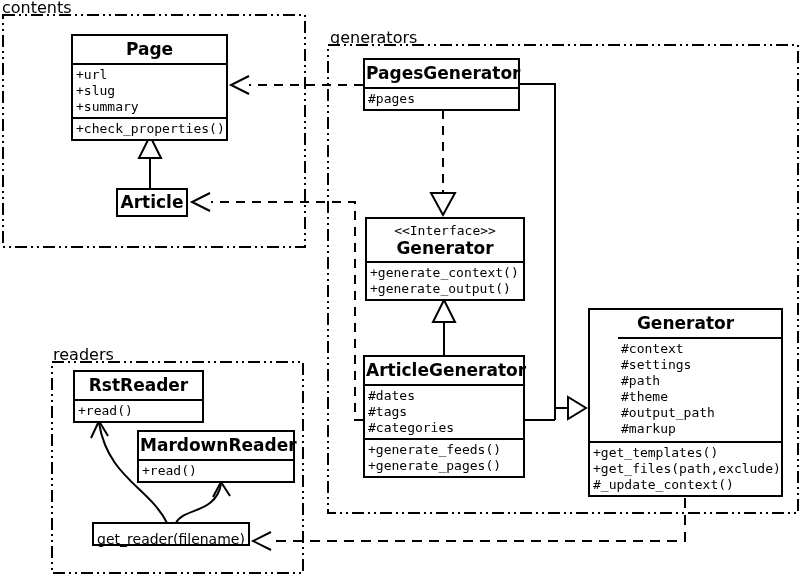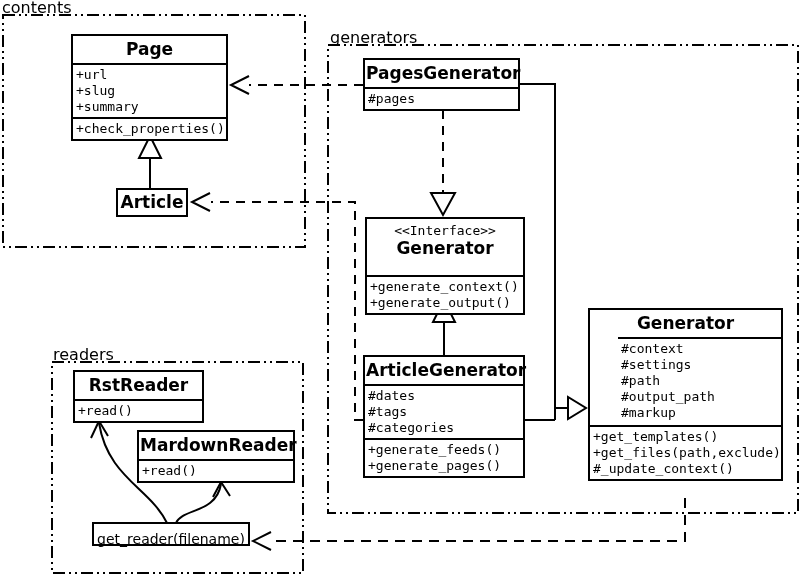--- a/index.html
+++ b/index.html
@@ -95,21 +95,21 @@
   </div>
 
   <div class="uml-class" style="left:363px;top:58px;width:157px;">
     <div class="uml-title">PagesGenerator</div>
     <div class="uml-section">
         <div class="uml-member">#pages</div>
       </div>
   </div>
 
   <div class="uml-class" style="left:365px;top:217px;width:160px;">
-    <div class="uml-title" style="padding:4px 0 16px 0;">
+    <div class="uml-title" style="padding:4px 0 2px 0;">
       <div class="uml-stereo">&lt;&lt;Interface&gt;&gt;</div>
       <div>Generator</div>
     </div>
     <div class="uml-section">
         <div class="uml-member">+generate_context()</div>
         <div class="uml-member">+generate_output()</div>
       </div>
   </div>
 
   <div class="uml-class" style="left:363px;top:355px;width:162px;">
@@ -124,20 +124,21 @@
         <div class="uml-member">+generate_pages()</div>
       </div>
   </div>
 
   <div class="uml-class" style="left:588px;top:308px;width:195px;">
     <div class="uml-title">Generator</div>
     <div class="uml-section" style="padding-bottom:4px;margin-left:28px;">
         <div class="uml-member">#context</div>
         <div class="uml-member">#settings</div>
         <div class="uml-member">#path</div>
+        <div class="uml-member">#theme</div>
         <div class="uml-member">#output_path</div>
         <div class="uml-member">#markup</div>
       </div>
     <div class="uml-section">
         <div class="uml-member">+get_templates()</div>
         <div class="uml-member">+get_files(path,exclude)</div>
         <div class="uml-member">#_update_context()</div>
       </div>
   </div>
 

